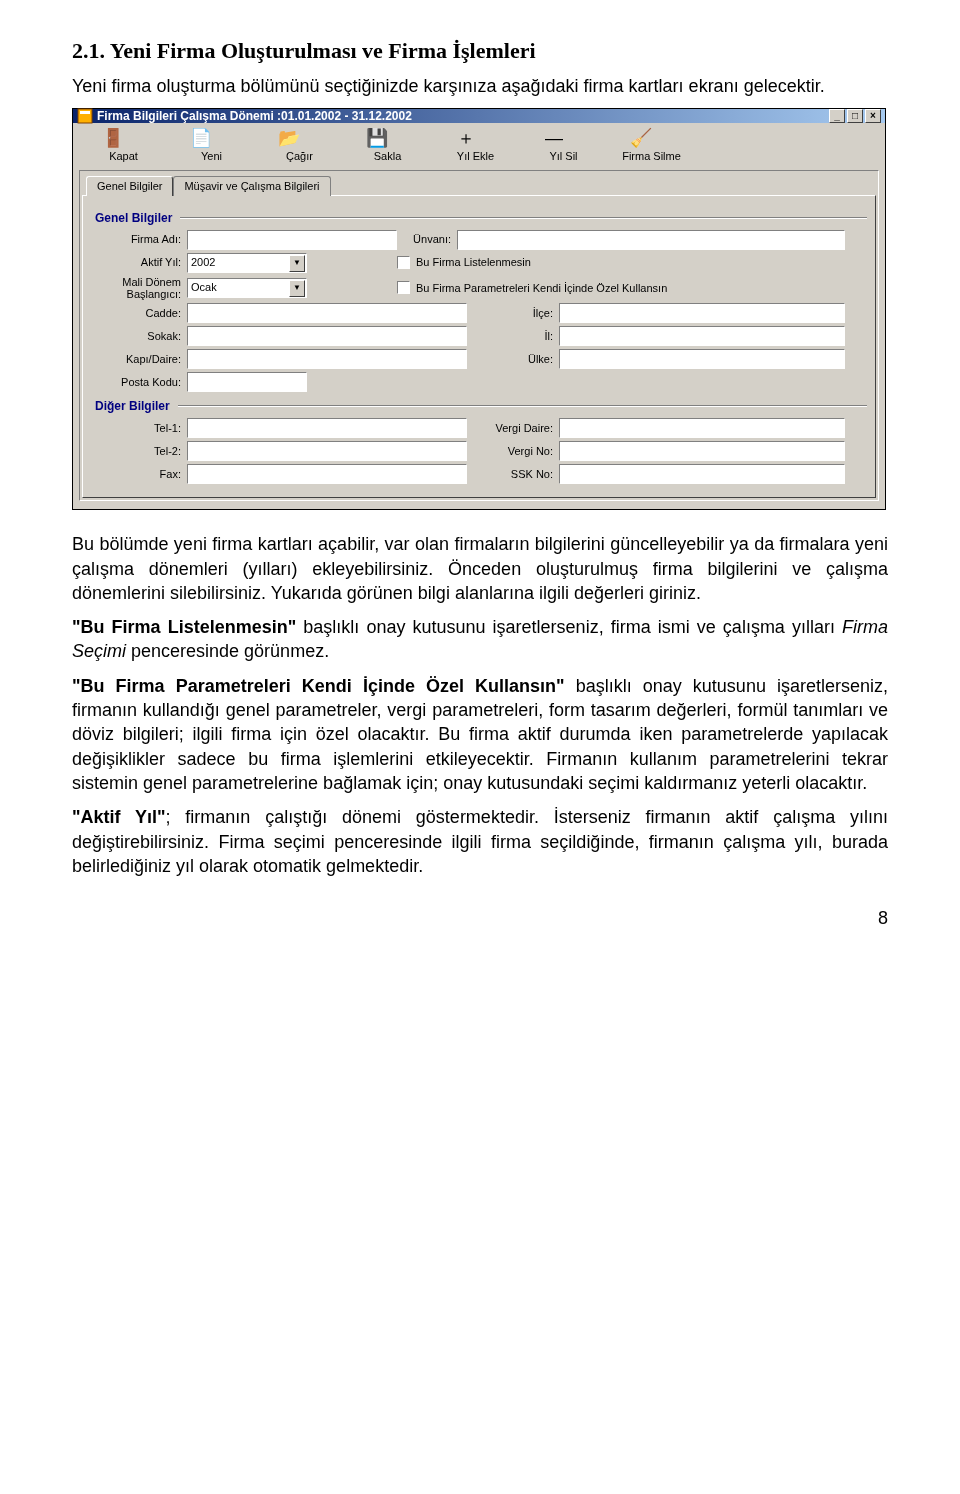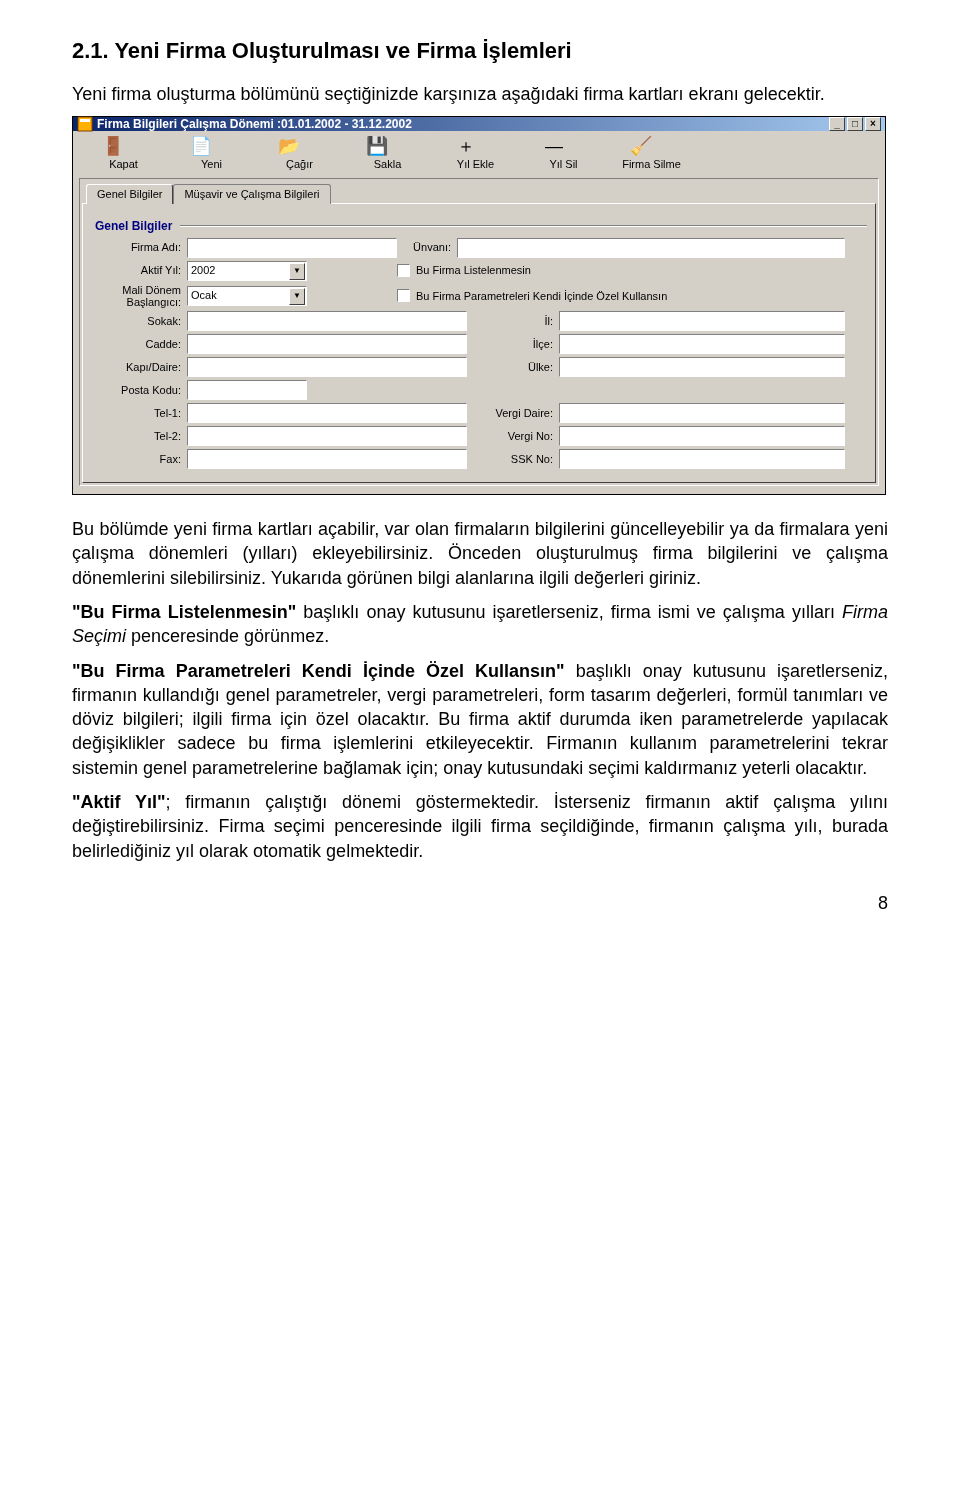--- a/index.html
+++ b/index.html
@@ -8,21 +8,22 @@
     background: #fff;
     width: 960px;
     padding: 36px 72px 40px 72px;
     color: #000;
     font-size: 18px;
     line-height: 1.35;
   }
   h2.section-head {
     font-size: 22px;
     font-weight: bold;
-    margin-bottom: 16px;
+    margin-bottom: 8px;
+    font-family: Liberation Serif, serif;
   }
   p.para {
     margin-bottom: 10px;
     text-align: justify;
   }
   p.intro {
     margin-bottom: 10px;
     text-align: justify;
   }
   
@@ -205,42 +206,46 @@
           <span>Ocak</span>
           <span class="arrow">▼</span>
         </div>
         <span style="width:90px"></span>
         <span class="chk"></span>
         <span class="chklabel">Bu Firma Parametreleri Kendi İçinde Özel Kullansın</span>
       </div>
 
 
       <div class="row">
+        <span class="lbl">Cadde:</span>
+        <div class="inp" style="width:280px"></div>
+        <span class="lbl2">İlçe:</span>
+        <div class="inp" style="width:286px"></div>
+      </div>
+      <div class="row">
         <span class="lbl">Sokak:</span>
         <div class="inp" style="width:280px"></div>
         <span class="lbl2">İl:</span>
-        <div class="inp" style="width:286px"></div>
-      </div>
-      <div class="row">
-        <span class="lbl">Cadde:</span>
-        <div class="inp" style="width:280px"></div>
-        <span class="lbl2">İlçe:</span>
         <div class="inp" style="width:286px"></div>
       </div>
       <div class="row">
         <span class="lbl">Kapı/Daire:</span>
         <div class="inp" style="width:280px"></div>
         <span class="lbl2">Ülke:</span>
         <div class="inp" style="width:286px"></div>
       </div>
       <div class="row">
         <span class="lbl">Posta Kodu:</span>
         <div class="inp" style="width:120px"></div>
       </div>
 
+      <div class="grouplbl">
+        <span>Diğer Bilgiler</span>
+        <span class="line"></span>
+      </div>
 
       <div class="row">
         <span class="lbl">Tel-1:</span>
         <div class="inp" style="width:280px"></div>
         <span class="lbl2">Vergi Daire:</span>
         <div class="inp" style="width:286px"></div>
       </div>
       <div class="row">
         <span class="lbl">Tel-2:</span>
         <div class="inp" style="width:280px"></div>

